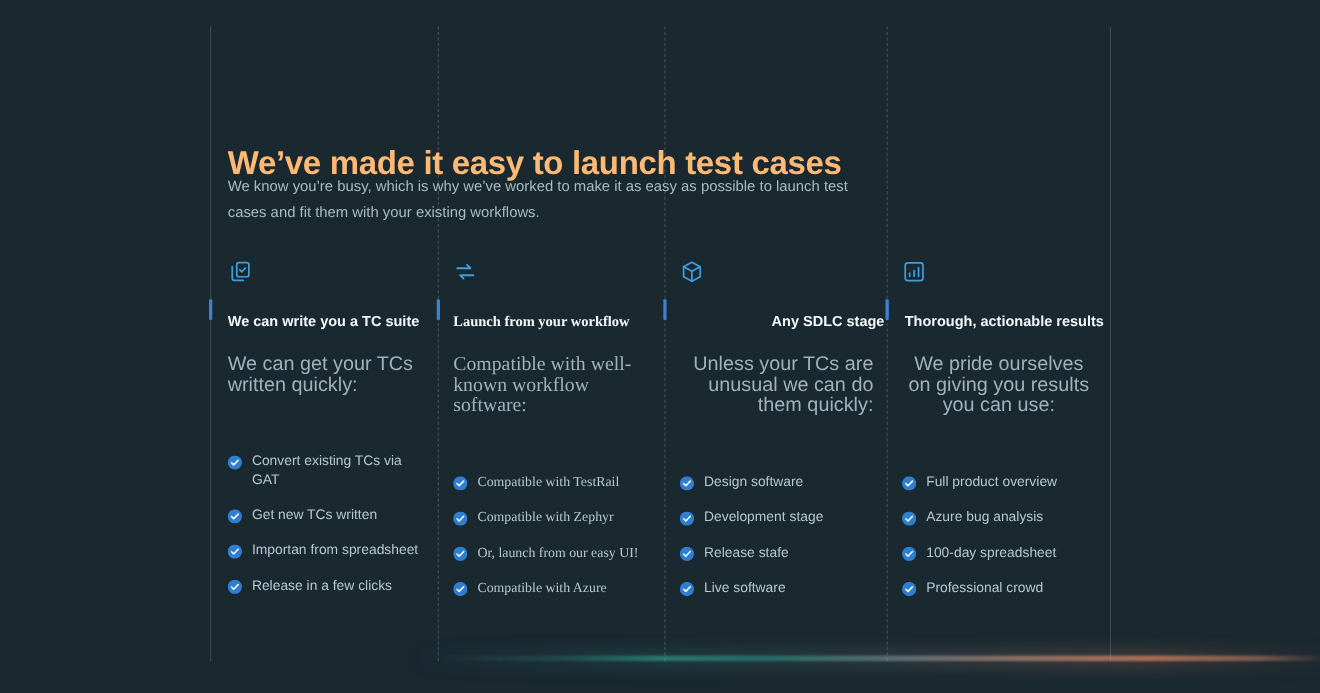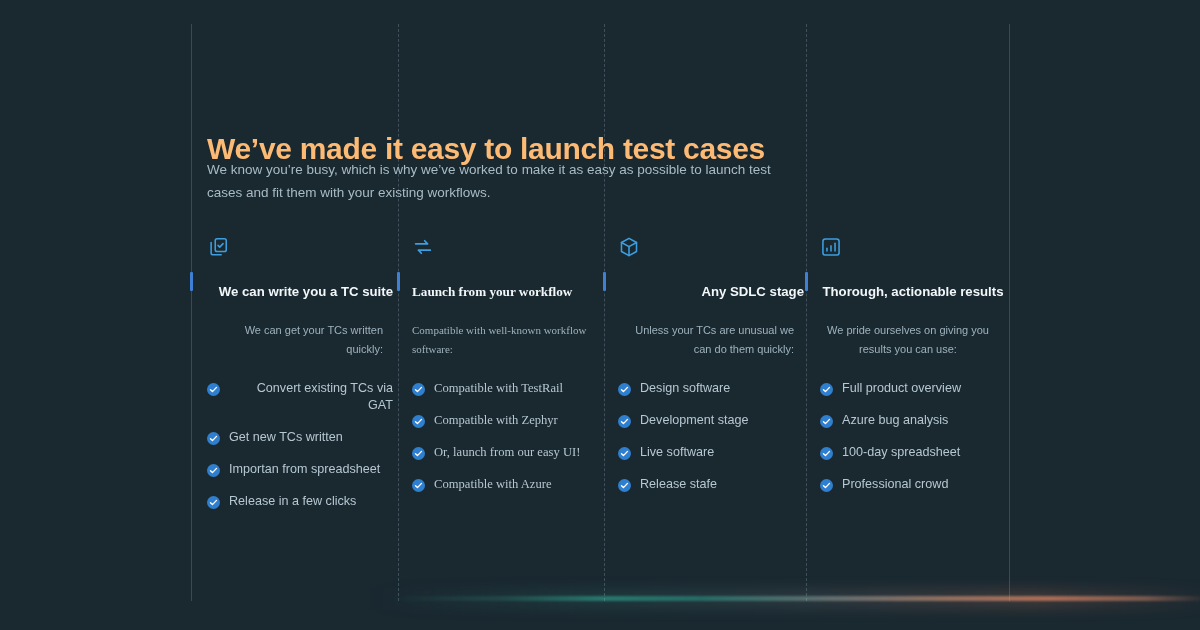--- a/index.html
+++ b/index.html
@@ -115,28 +115,28 @@
   .accent-bar {
     position:absolute;
     top:272px;
     width:3px; height:19px;
     background:#3f7fd4;
     border-radius:1px;
   }
 
   .col-desc {
     margin-top:21px;
-    font-size:11px;
+    font-size:18px;
     line-height:19px;
     color:#9eb3be;
     width:176px;
   }
 
   .col-list {
-    margin-top:21px;
+    margin-top:52px;
     list-style:none;
   }
   .col-list li {
     display:flex;
     align-items:flex-start;
     gap:9px;
     margin-bottom:15px;
   }
   .check {
     flex:none;
@@ -167,21 +167,21 @@
   </div>
 
   <h1 class="headline">We’ve made it easy to launch test cases</h1>
   <p class="subhead">We know you’re busy, which is why we’ve worked to make it as easy as possible to launch test cases and fit them with your existing workflows.</p>
 
   <div class="accent-bar" style="left:190px;"></div>
   <div class="accent-bar" style="left:397px;"></div>
   <div class="accent-bar" style="left:603px;"></div>
   <div class="accent-bar" style="left:805px;"></div>
 
-  <div class="col" style="left:207px;text-align:right;">
+  <div class="col" style="left:207px;">
     <div class="col-icon">
       <svg width="22" height="22" viewBox="0 0 24 24" fill="none" stroke="currentColor" stroke-width="1.7" stroke-linecap="round" stroke-linejoin="round">
         <rect x="9" y="3" width="12" height="14" rx="2"></rect>
         <path d="M15.5 20.5h-9a2 2 0 0 1-2-2V7"></path>
         <path d="M12 10.2l1.9 1.9 3.6-3.8"></path>
       </svg>
     </div>
     <div class="col-title">We can write you a TC suite</div>
     <div class="col-desc">We can get your TCs written quickly:</div>
     <ul class="col-list">
@@ -302,30 +302,30 @@
         </span>
         <span class="li-text">Development stage</span>
       </li>
       <li>
         <span class="check">
           <svg width="13" height="13" viewBox="0 0 16 16">
               <circle cx="8" cy="8" r="8" fill="#2f7fd0"></circle>
               <path d="M4.3 8.2l2.4 2.4 5-5.2" fill="none" stroke="#ffffff" stroke-width="1.7" stroke-linecap="round" stroke-linejoin="round"></path>
             </svg>
         </span>
+        <span class="li-text">Release stafe</span>
+      </li>
+      <li>
+        <span class="check">
+          <svg width="13" height="13" viewBox="0 0 16 16">
+              <circle cx="8" cy="8" r="8" fill="#2f7fd0"></circle>
+              <path d="M4.3 8.2l2.4 2.4 5-5.2" fill="none" stroke="#ffffff" stroke-width="1.7" stroke-linecap="round" stroke-linejoin="round"></path>
+            </svg>
+        </span>
         <span class="li-text">Live software</span>
-      </li>
-      <li>
-        <span class="check">
-          <svg width="13" height="13" viewBox="0 0 16 16">
-              <circle cx="8" cy="8" r="8" fill="#2f7fd0"></circle>
-              <path d="M4.3 8.2l2.4 2.4 5-5.2" fill="none" stroke="#ffffff" stroke-width="1.7" stroke-linecap="round" stroke-linejoin="round"></path>
-            </svg>
-        </span>
-        <span class="li-text">Release stafe</span>
       </li>
     </ul>
   </div>
 
   <div class="col" style="left:820px;text-align:center;">
     <div class="col-icon">
       <svg width="22" height="22" viewBox="0 0 24 24" fill="none" stroke="currentColor" stroke-width="1.7" stroke-linecap="round" stroke-linejoin="round">
         <rect x="3.2" y="3.2" width="17.6" height="17.6" rx="2.6"></rect>
         <path d="M7.6 16.4v-3"></path>
         <path d="M12 16.4v-5.6"></path>

